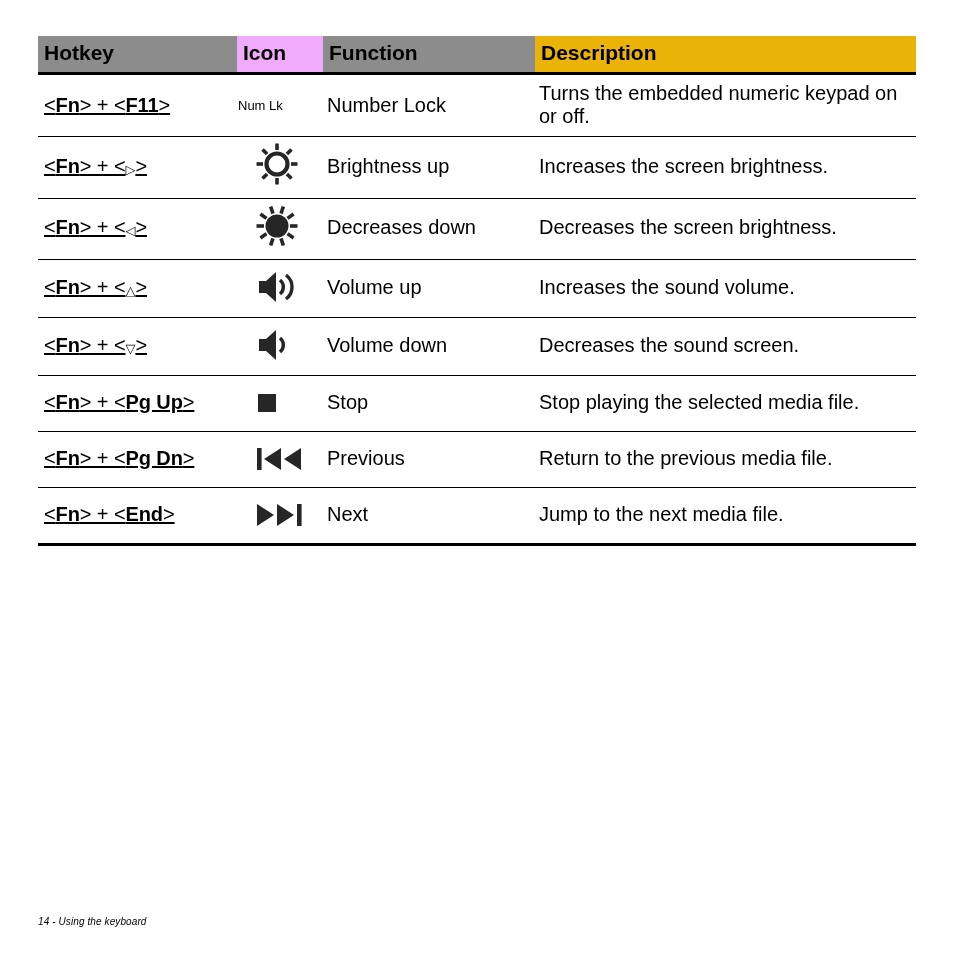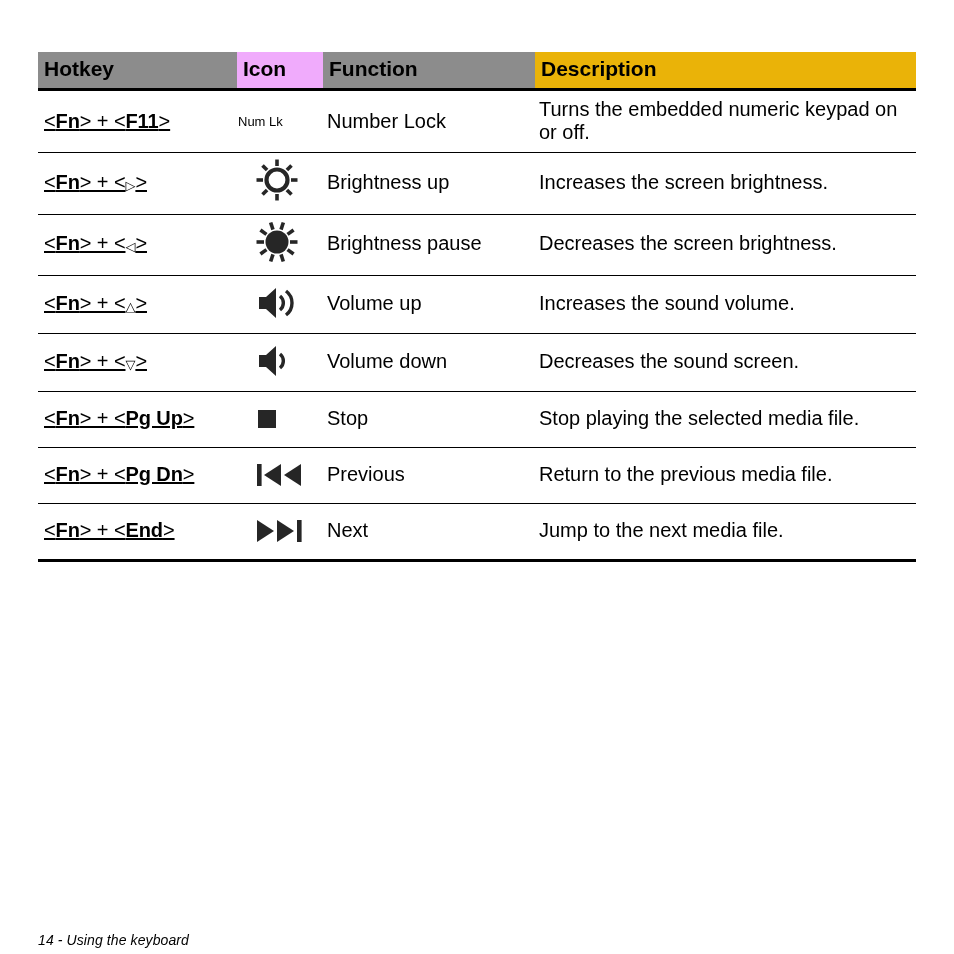--- a/index.html
+++ b/index.html
@@ -11,21 +11,21 @@
     width: 954px;
     height: 954px;
     font-family: "Liberation Sans", sans-serif;
     color: #000000;
     position: relative;
     overflow: hidden;
   }
 
   #page {
     position: absolute;
-    left: 0; top: 16px;
+    left: 0; top: 0;
     width: 954px;
     height: 706px;
   }
 
   #hotkey-table {
     position: absolute;
     left: 38px;
     top: 36px;
     width: 878px;
     border-collapse: collapse;
@@ -107,21 +107,21 @@
     box-sizing: border-box;
   }
 
   svg.ic { display: block; }
 
   
   #footer {
     position: absolute;
     left: 38px;
     top: 916px;
-    font-size: 14px;
+    font-size: 10px;
     font-style: italic;
     font-weight: normal;
     color: #000;
     letter-spacing: 0.1px;
   }
 </style>
 </head>
 <body style="background: rgb(255, 255, 255);">
 
 <div id="page">
@@ -180,21 +180,21 @@
                   <path d="M16.27 33.81 L13.95 40.94 L17.38 42.05 L19.69 34.92 Z"></path>
                   <path d="M10.42 28.18 L4.36 32.59 L6.47 35.51 L12.54 31.10 Z"></path>
                   <path d="M9.00 20.20 L1.50 20.20 L1.50 23.80 L9.00 23.80 Z"></path>
                   <path d="M12.54 12.90 L6.47 8.49 L4.36 11.41 L10.42 15.82 Z"></path>
                   <path d="M19.69 9.08 L17.38 1.95 L13.95 3.06 L16.27 10.19 Z"></path>
                   <path d="M27.73 10.19 L30.05 3.06 L26.62 1.95 L24.31 9.08 Z"></path>
                   <path d="M33.58 15.82 L39.64 11.41 L37.53 8.49 L31.46 12.90 Z"></path>
         </g>
               </svg>
             </span></td>
-          <td class="func">Brightness pause</td>
+          <td class="func">Decreases down</td>
           <td class="desc">Decreases the screen brightness.</td>
         </tr>
         <tr>
           <td class="hotkey">&lt;<b>Fn</b>&gt; + &lt;<span class="arrow-glyph">△</span>&gt;</td>
           <td class="icon-cell"><span class="icon-wrap">
               <svg class="ic" width="44" height="38" viewBox="0 0 44 38" aria-hidden="true">
         <g fill="#262626">
           <path d="M4 13 h7 L21 4 v30 L11 25 H4 Z"></path>
         </g>
         <path d="M25 12 a9 9 0 0 1 0 14" fill="none" stroke="#262626" stroke-width="3.4" stroke-linecap="butt"></path>

